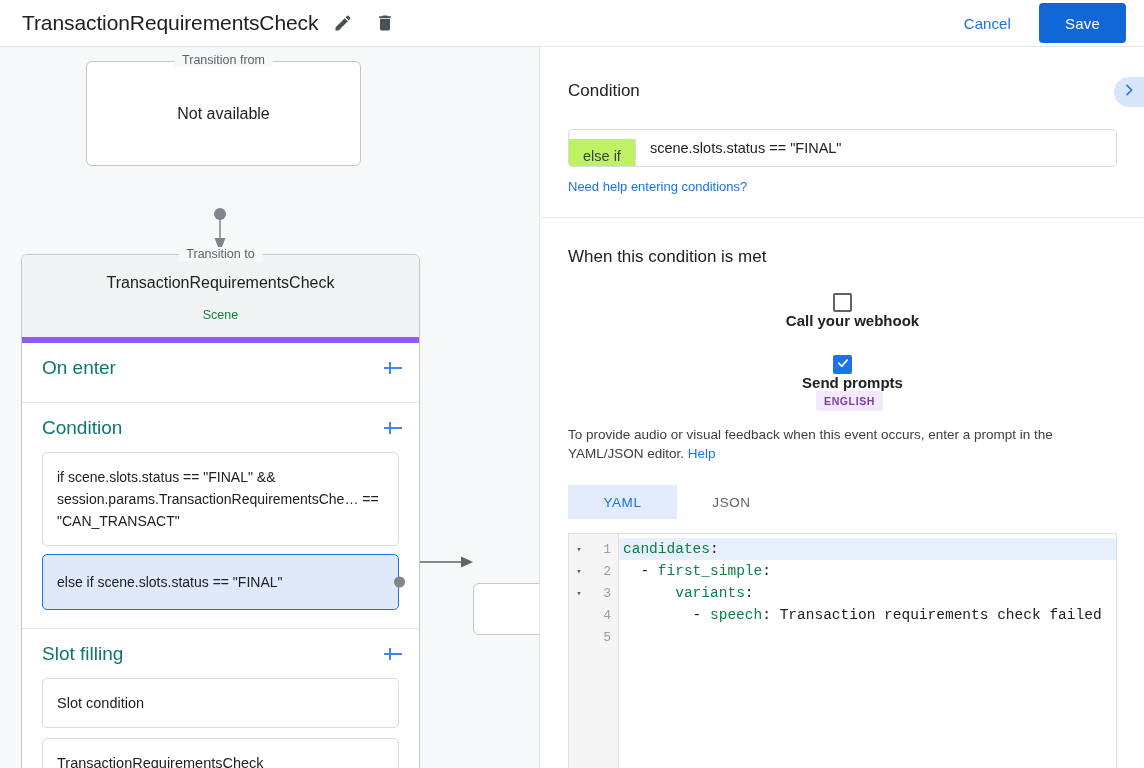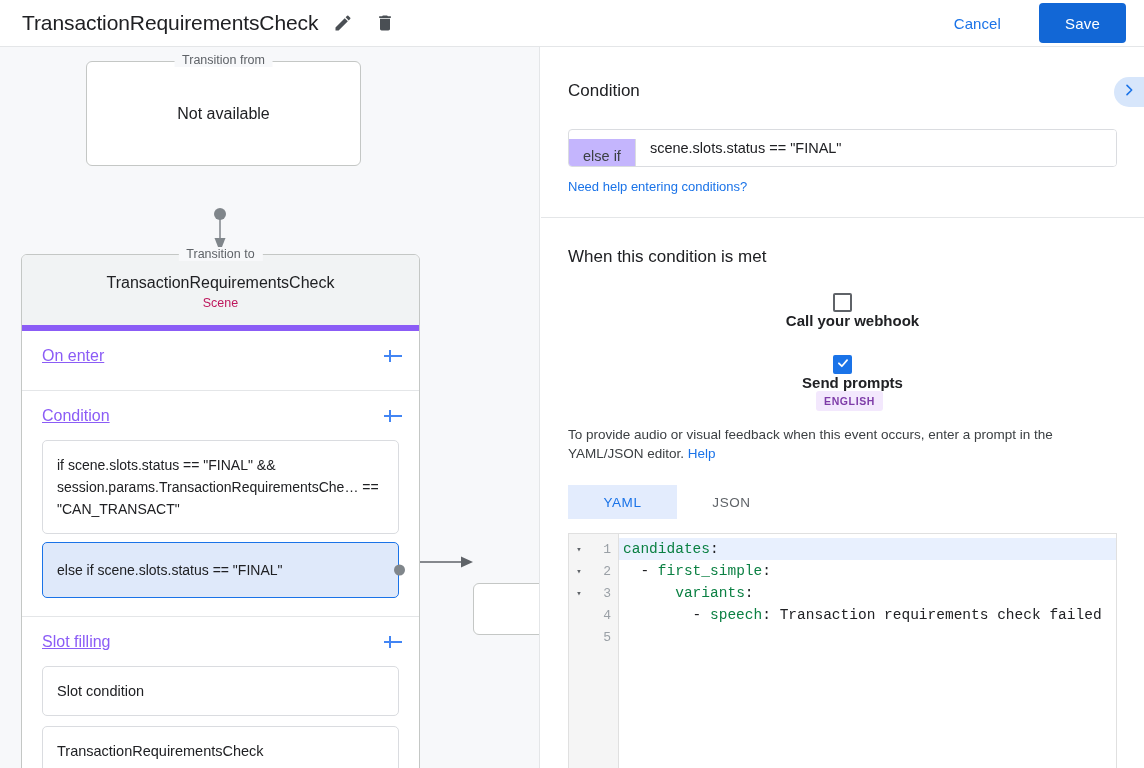--- a/index.html
+++ b/index.html
@@ -28,21 +28,21 @@
     border-radius: 50%; cursor: pointer;
   }
   .icon-btn svg { display: block; }
   .topbar-spacer { flex: 1; }
   .cancel-btn {
     font-size: 15px; color: #1a73e8; background: none; border: none;
     cursor: pointer; padding: 8px 12px; font-family: inherit;
     letter-spacing: 0.1px;
   }
   .save-btn {
-    margin-left: 26px; margin-right: 18px;
+    margin-left: 16px; margin-right: 18px;
     background: #1267d6; color: #ffffff;
     border: none; border-radius: 4px;
     font-size: 15px; font-family: inherit;
     padding: 0 26px; height: 40px; cursor: pointer;
     letter-spacing: 0.2px;
   }
 
   
   .body-area {
     position: absolute; left: 0; top: 47px;
@@ -100,29 +100,29 @@
     border-radius: 5px 5px 0 0;
     padding: 19px 0 15px;
     text-align: center;
     position: relative;
   }
   .scene-header .fieldset-legend {
     background: #f7f8fa;
     top: -8px;
   }
   .scene-name { font-size: 16px; color: #202124; }
-  .scene-type { font-size: 12.5px; color: #be185d; margin-top: 4px; }
+  .scene-type { font-size: 12.5px; color: #15803d; margin-top: 16px; }
 
   .section { border-bottom: 1px solid #e4e6e8; padding: 0 0 10px; }
   .section:last-child { border-bottom: none; }
   .section-head {
     display: flex; align-items: center; justify-content: space-between;
     height: 49px; padding: 0 14px 0 20px;
   }
-  .section-title { font-size: 16px; color: #8b5cf6; text-decoration: underline; }
+  .section-title { font-size: 19px; color: #0f766e; }
   .plus-btn {
     width: 24px; height: 24px; position: relative; cursor: pointer;
   }
   .plus-btn::before, .plus-btn::after {
     content: ""; position: absolute; background: #4285f4;
   }
   .plus-btn::before { left: 3px; top: 11px; width: 18px; height: 2px; }
   .plus-btn::after  { left: 8px; top: 6px; width: 2px; height: 12px; }
 
   .cond-box {
@@ -172,21 +172,21 @@
     border-radius: 16px 0 0 16px;
     display: flex; align-items: center; justify-content: center;
     cursor: pointer;
   }
   .cond-input-row {
     display: flex; margin-top: 28px;
     border: 1px solid #dadce0; border-radius: 4px;
     height: 38px; overflow: hidden;
   }
   .cond-prefix {
-    background: #c4b5fd; border-right: 1px solid #dadce0;
+    background: #bef264; border-right: 1px solid #dadce0;
     display: flex; align-items: center; padding: 17px 14px;
     font-size: 14.5px; color: #3c4043; margin-top: 9px;
   }
   .cond-value {
     flex: 1; display: flex; align-items: center; padding: 0 14px;
     font-size: 14.5px; color: #202124; background: #ffffff;
     border: none; outline: none; font-family: inherit;
   }
   .help-link {
     display: inline-block; margin-top: 12px;

